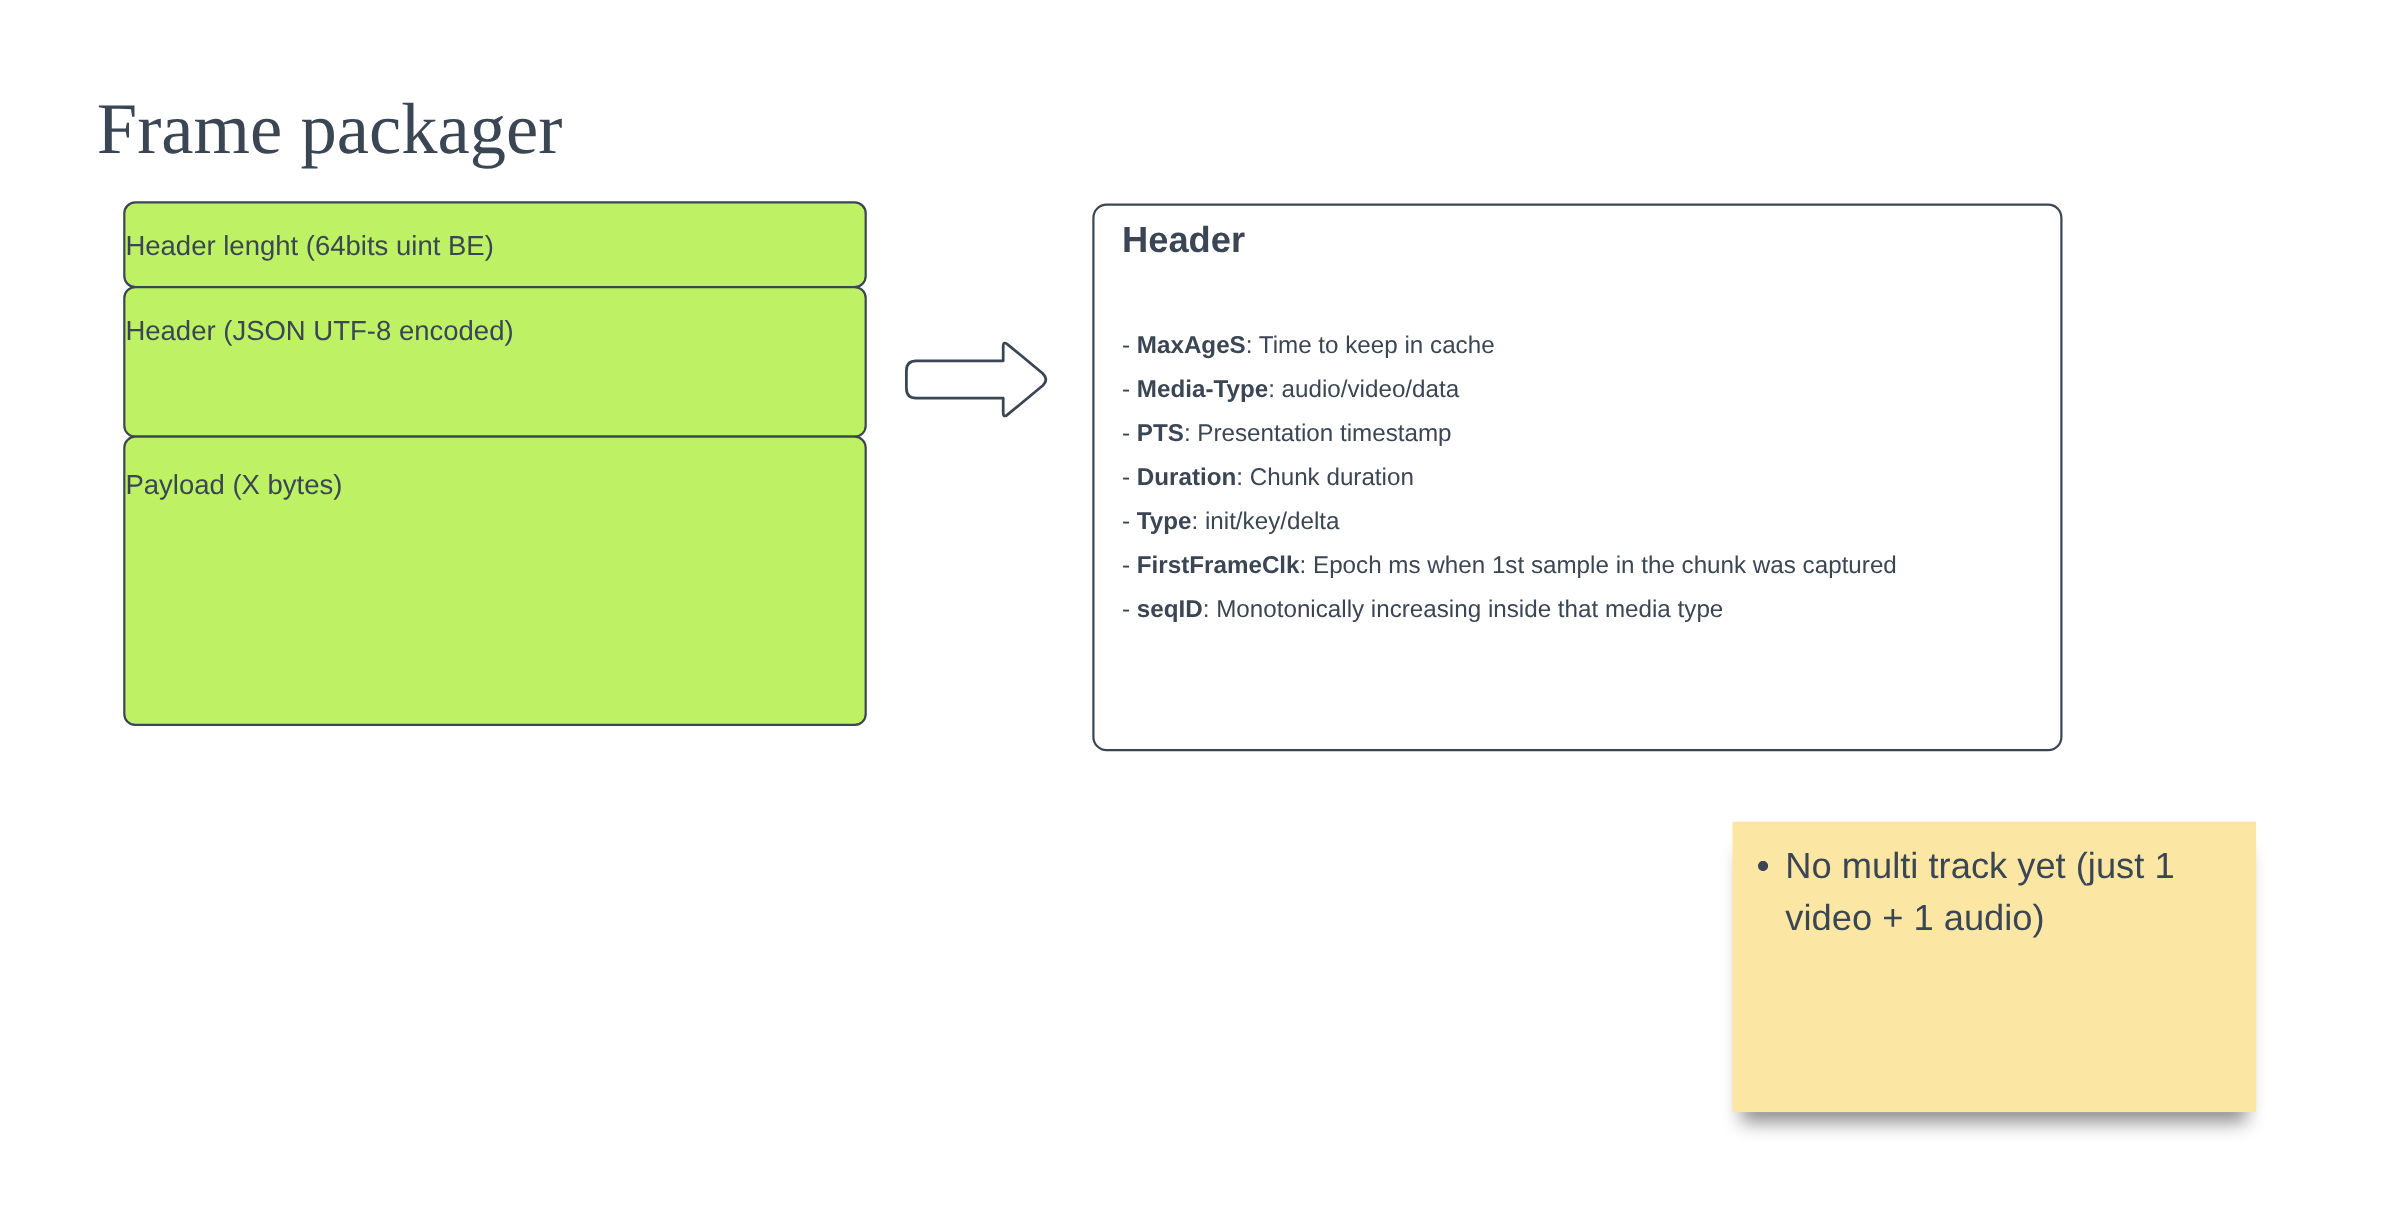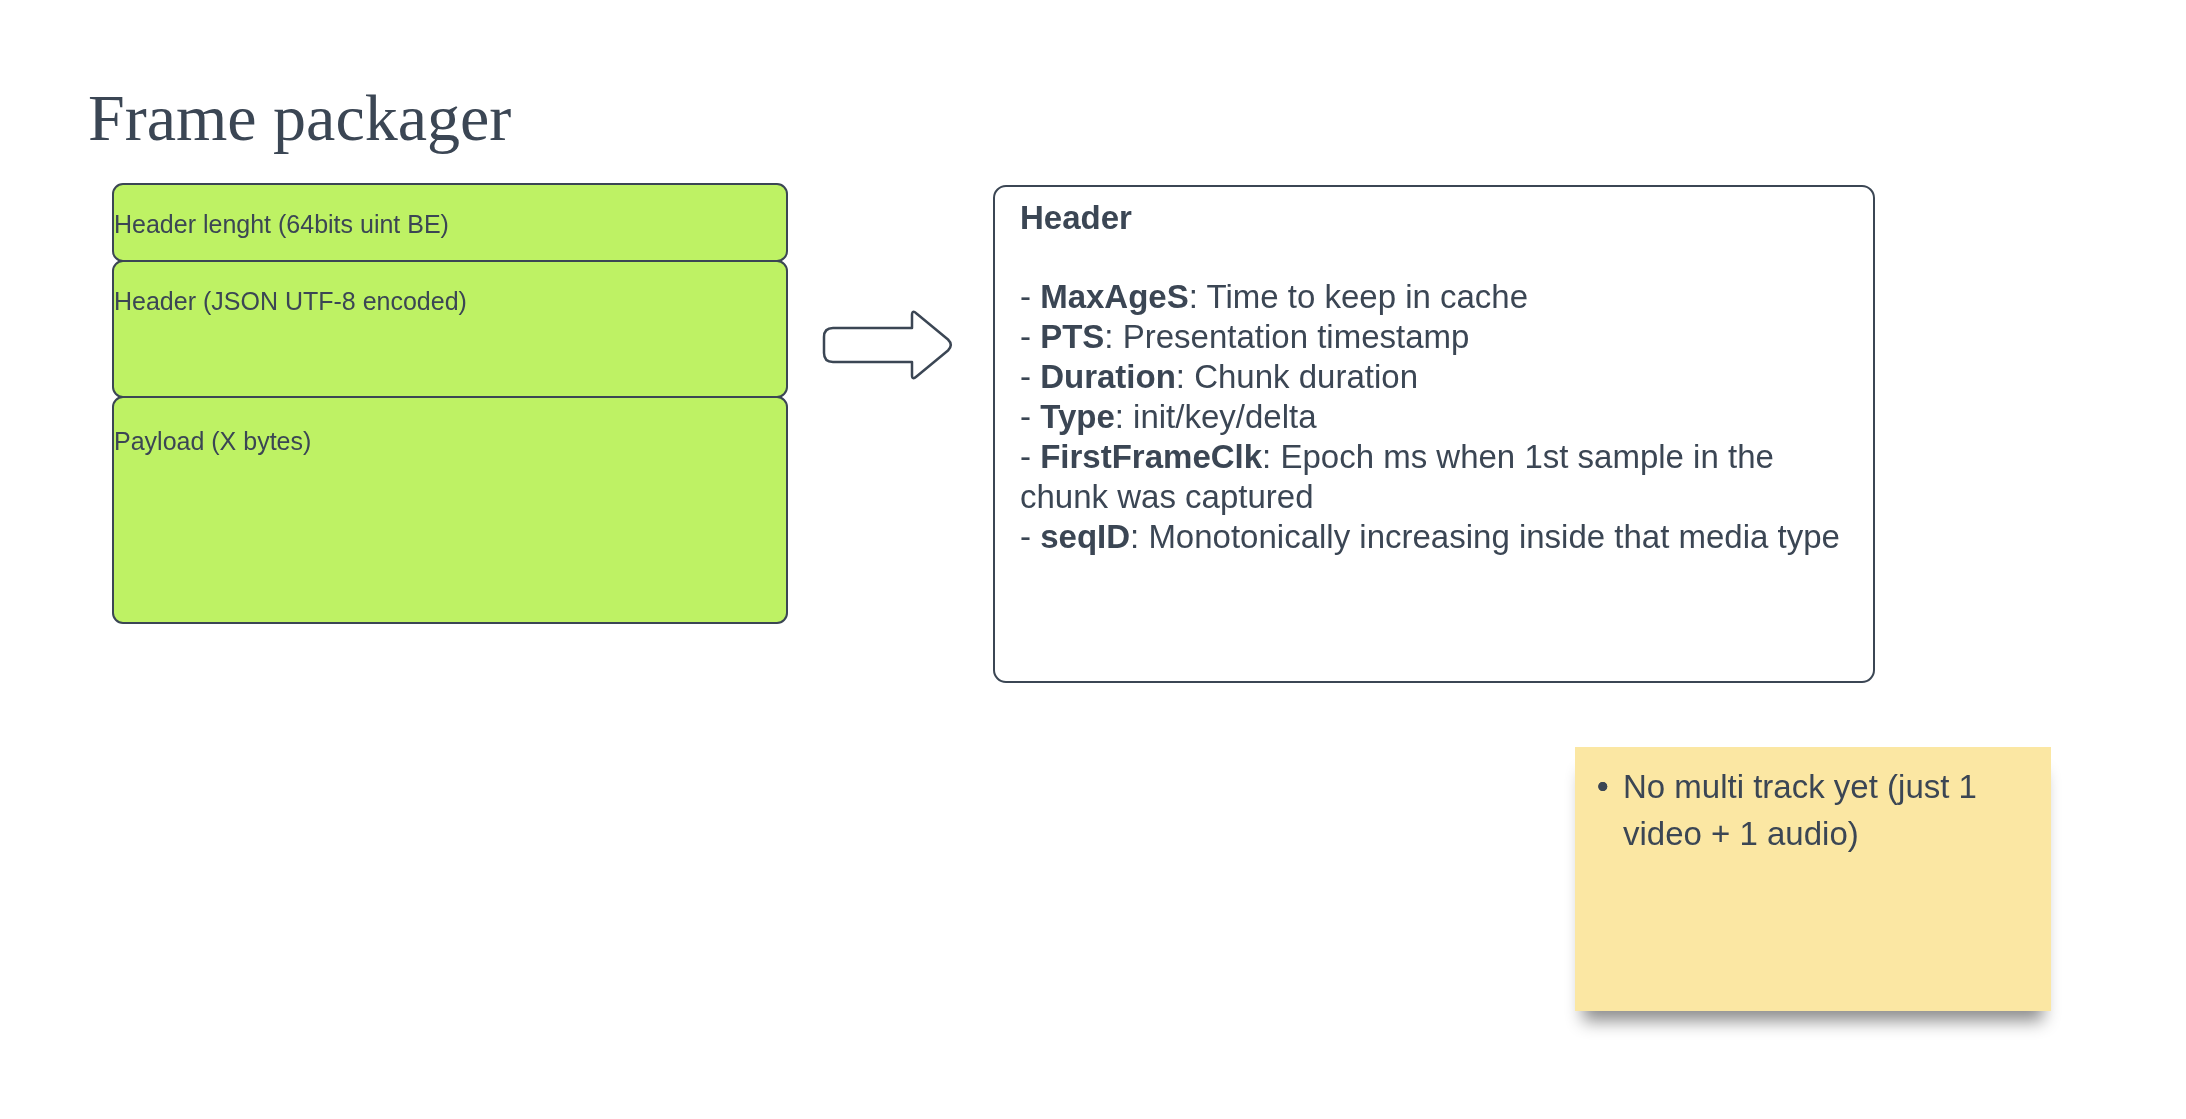--- a/index.html
+++ b/index.html
@@ -26,37 +26,37 @@
     width: 676px;
     background: #bef264;
     border: 2px solid #3b4654;
     border-radius: 11px;
     padding-top: 24px;
     font-size: 25px; line-height: 1.2;
   }
   .cell + .cell { margin-top: -2px; }
   .cell-1 { height: 79px; }
   .cell-2 { height: 138px; }
-  .cell-3 { height: 228px; padding-top: 28px; }
+  .cell-3 { height: 264px; padding-top: 28px; }
 
   
   .arrow { position: absolute; left: 820px; top: 306px; width: 134px; height: 78px; }
 
   
   .hbox {
     box-sizing: border-box;
     position: absolute; left: 993px; top: 185px;
     width: 882px; height: 498px;
     background: #ffffff;
     border: 2px solid #3b4654;
     border-radius: 13px;
     padding: 11px 25px 0 25px;
   }
   .hbox-title { font-size: 33px; font-weight: 700; line-height: 1.2; }
-  .hbox-list { margin-top: 39px; font-size: 33px; line-height: 40px; }
+  .hbox-list { margin-top: 56px; font-size: 22px; line-height: 40px; }
   .hbox-list p { margin: 0; }
   .hbox-list b { font-weight: 700; }
 
   
   .cache {
     position: absolute; left: 400px; top: 754px; width: 1150px;
     text-align: center; font-size: 29px; line-height: 42px;
   }
   .cache b { font-weight: 700; }
 
@@ -101,20 +101,21 @@
   </div>
 
   <svg class="arrow" viewBox="0 0 134 78" aria-hidden="true">
     <path d="M 92,22 L 92,9 Q 92,3.5 96.5,7.5 L 128,33.5 Q 133.5,39 128,44.5 L 96.5,70.5 Q 92,74.5 92,69 L 92,56 L 13,56 Q 4,56 4,47 L 4,31 Q 4,22 13,22 Z" fill="#ffffff" stroke="#3b4654" stroke-width="2.5" stroke-linejoin="round"></path>
   </svg>
 
   <div class="hbox">
     <div class="hbox-title">Header</div>
     <div class="hbox-list">
       <p><span>- </span><b>MaxAgeS</b><span>: Time to keep in cache</span></p>
+      <p><span>- </span><b>Media-Type</b><span>: audio/video/data</span></p>
       <p><span>- </span><b>PTS</b><span>: Presentation timestamp</span></p>
       <p><span>- </span><b>Duration</b><span>: Chunk duration</span></p>
       <p><span>- </span><b>Type</b><span>: init/key/delta</span></p>
       <p><span>- </span><b>FirstFrameClk</b><span>: Epoch ms when 1st sample in the chunk was captured</span></p>
       <p><span>- </span><b>seqID</b><span>: Monotonically increasing inside that media type</span></p>
     </div>
   </div>
 
 
   <div class="sticky">

